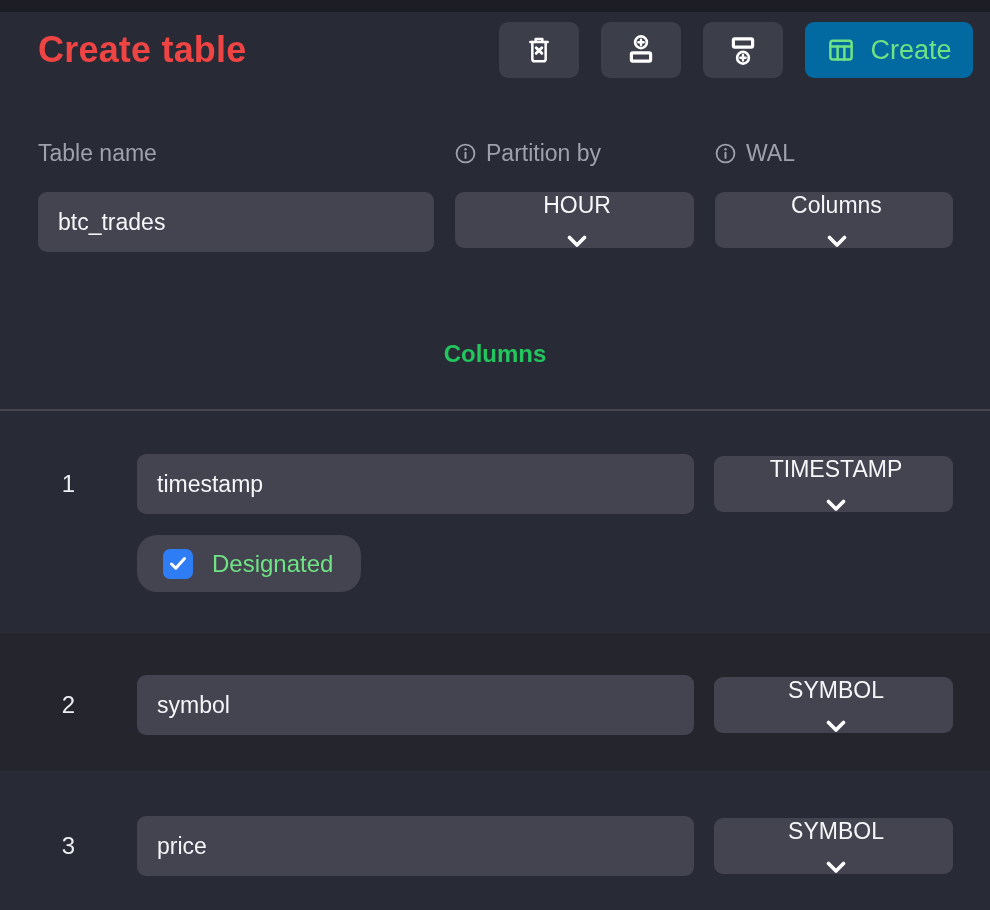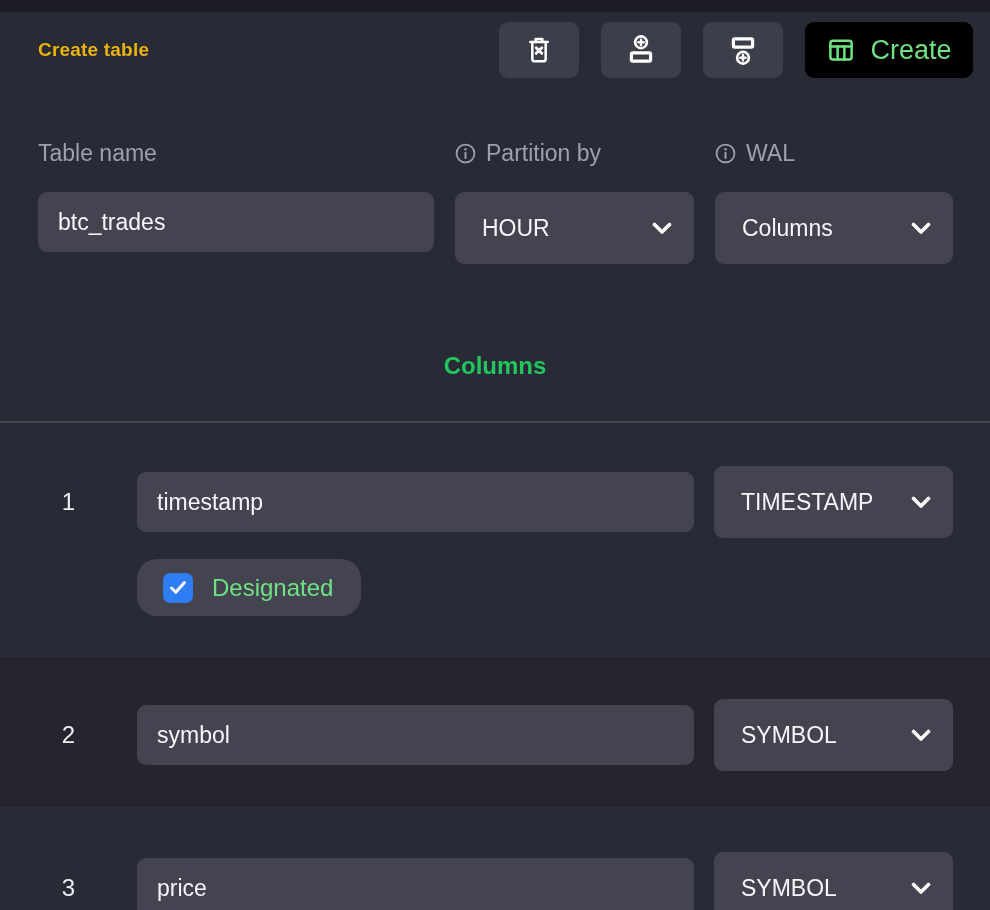--- a/index.html
+++ b/index.html
@@ -7,48 +7,48 @@
   body {
     width: 990px; height: 910px; overflow: hidden;
     background: #282a35;
     font-family: "Liberation Sans", sans-serif;
     -webkit-font-smoothing: antialiased;
   }
   .top-strip { height: 12px; background: #1c1d25; }
 
   
   .header { display: flex; align-items: center; height: 56px; margin: 10px 17px 0 38px; }
-  .page-title { flex: 1; margin: 0; font-size: 19px; font-weight: bold; color: #eab308; letter-spacing: 0.2px; }
+  .page-title { flex: 1; margin: 0; font-size: 36px; font-weight: bold; color: #ef4444; letter-spacing: 0.2px; }
   .actions { display: flex; gap: 22px; }
   .icon-btn {
     width: 80px; height: 56px; border: none; border-radius: 9px;
     background: #3c3e4a; display: flex; align-items: center; justify-content: center;
     cursor: pointer; padding: 0;
   }
   .create-btn {
     width: 168px; height: 56px; border: none; border-radius: 9px;
-    background: #000000; display: flex; align-items: center; justify-content: center;
+    background: #0369a1; display: flex; align-items: center; justify-content: center;
     gap: 14px; cursor: pointer; color: #6fe283; font-size: 27px; padding: 0;
     font-family: "Liberation Sans", sans-serif;
   }
 
   
   .form-grid { display: grid; grid-template-columns: 396px 239px 238px; column-gap: 21px; margin: 0 37px 0 38px; gap: 21px; }
   .labels-row { margin-top: 62px; }
   .field-label { display: flex; align-items: center; gap: 10px; color: #9ea1ac; font-size: 23px; line-height: 26px; }
   .fields-row { margin-top: 26px; }
   .text-input {
     height: 60px; width: 100%; background: #434450; border: none; border-radius: 9px;
     color: #f5f6f8; font-size: 23px; padding: 0 18px 0 20px;
     font-family: "Liberation Sans", sans-serif; outline: none;
   }
   .select {
-    height: 72px; background: #434450; border-radius: 9px; cursor: pointer;
+    height: 56px; background: #434450; border-radius: 9px; cursor: pointer;
     display: flex; align-items: center; justify-content: space-between;
-    padding: 0 22px 0 27px; color: #f5f6f8; font-size: 23px;
+    padding: 0 22px 0 27px; color: #f5f6f8; font-size: 23px; flex-direction: column;
   }
 
   
   .columns-heading { margin-top: 88px; text-align: center; font-size: 24px; font-weight: 600; color: #22c55e; line-height: 28px; }
   .divider { margin-top: 41px; height: 2px; background: #45464f; }
 
   .col-row.alt { background: #25252e; border-top: 1px solid rgba(255,255,255,0.045); border-bottom: 1px solid rgba(255,255,255,0.045); }
   .row-pad-1 { padding: 43px 0 40px 0; }
   .row-pad-2 { padding: 42px 0 36px 0; }
   .row-pad-3 { padding: 44px 0 38px 0; }

